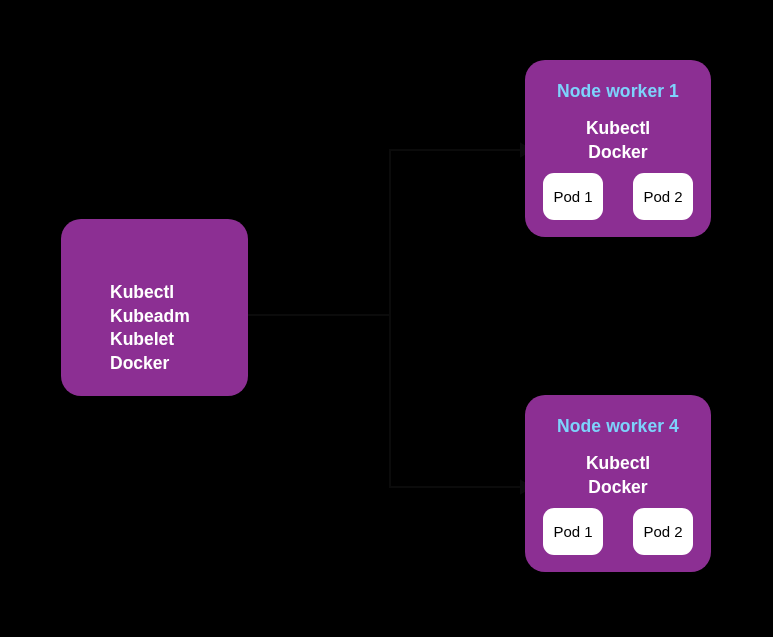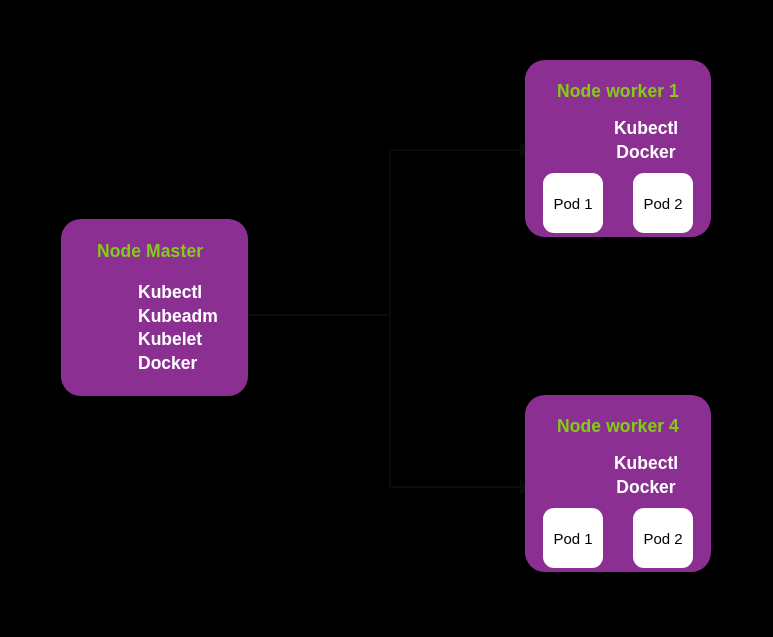--- a/index.html
+++ b/index.html
@@ -29,34 +29,33 @@
     height: 637px;
     pointer-events: none;
   }
   .node-box {
     position: absolute;
     box-sizing: border-box;
     border-radius: 20px;
     background: #8c2f93;
   }
   .node-title {
-    color: #84cc16;
+    color: #7dd3fc;
     font-weight: bold;
     font-size: 17.5px;
     line-height: 1.15;
     letter-spacing: 0.1px;
     white-space: nowrap;
   }
   .node-components {
     color: #ffffff;
     font-weight: bold;
     font-size: 17.5px;
     line-height: 1.35;
     white-space: nowrap;
-    padding-left: 28px;
   }
 
   
   #node-master {
     left: 61px;
     top: 219px;
     width: 187px;
     height: 177px;
   }
   #node-master .node-title {
@@ -97,21 +96,21 @@
   .pod-row {
     position: absolute;
     left: 18px;
     top: 113px;
     width: 150px;
     display: flex;
     justify-content: space-between;
   }
   .pod-box {
     width: 60px;
-    height: 60px;
+    height: 47px;
     background: #ffffff;
     border-radius: 11px;
     display: flex;
     align-items: center;
     justify-content: center;
     color: #000000;
     font-size: 15px;
     font-weight: normal;
     font-family: "Liberation Sans", sans-serif;
   }
@@ -124,21 +123,20 @@
   <svg class="connector-layer" viewBox="0 0 773 637" width="773" height="637" xmlns="http://www.w3.org/2000/svg">
     <g stroke="#0b0b0b" stroke-width="2" fill="#0b0b0b">
       <path d="M248 315 L390 315 L390 150 L521 150" fill="none"></path>
       <polygon points="521,144 531,150 521,156"></polygon>
       <path d="M248 315 L390 315 L390 487 L521 487" fill="none"></path>
       <polygon points="521,481 531,487 521,493"></polygon>
     </g>
   </svg>
 
   <div class="node-box" id="node-master">
-    <div class="node-title">Node Master</div>
     <div class="node-components" style="white-space: pre;">Kubectl
 Kubeadm
 Kubelet
 Docker</div>
   </div>
 
   <div class="node-box worker-box" id="node-worker-1">
     <div class="node-title">Node worker 1</div>
     <div class="node-components" style="white-space: pre;">Kubectl
 Docker</div>

